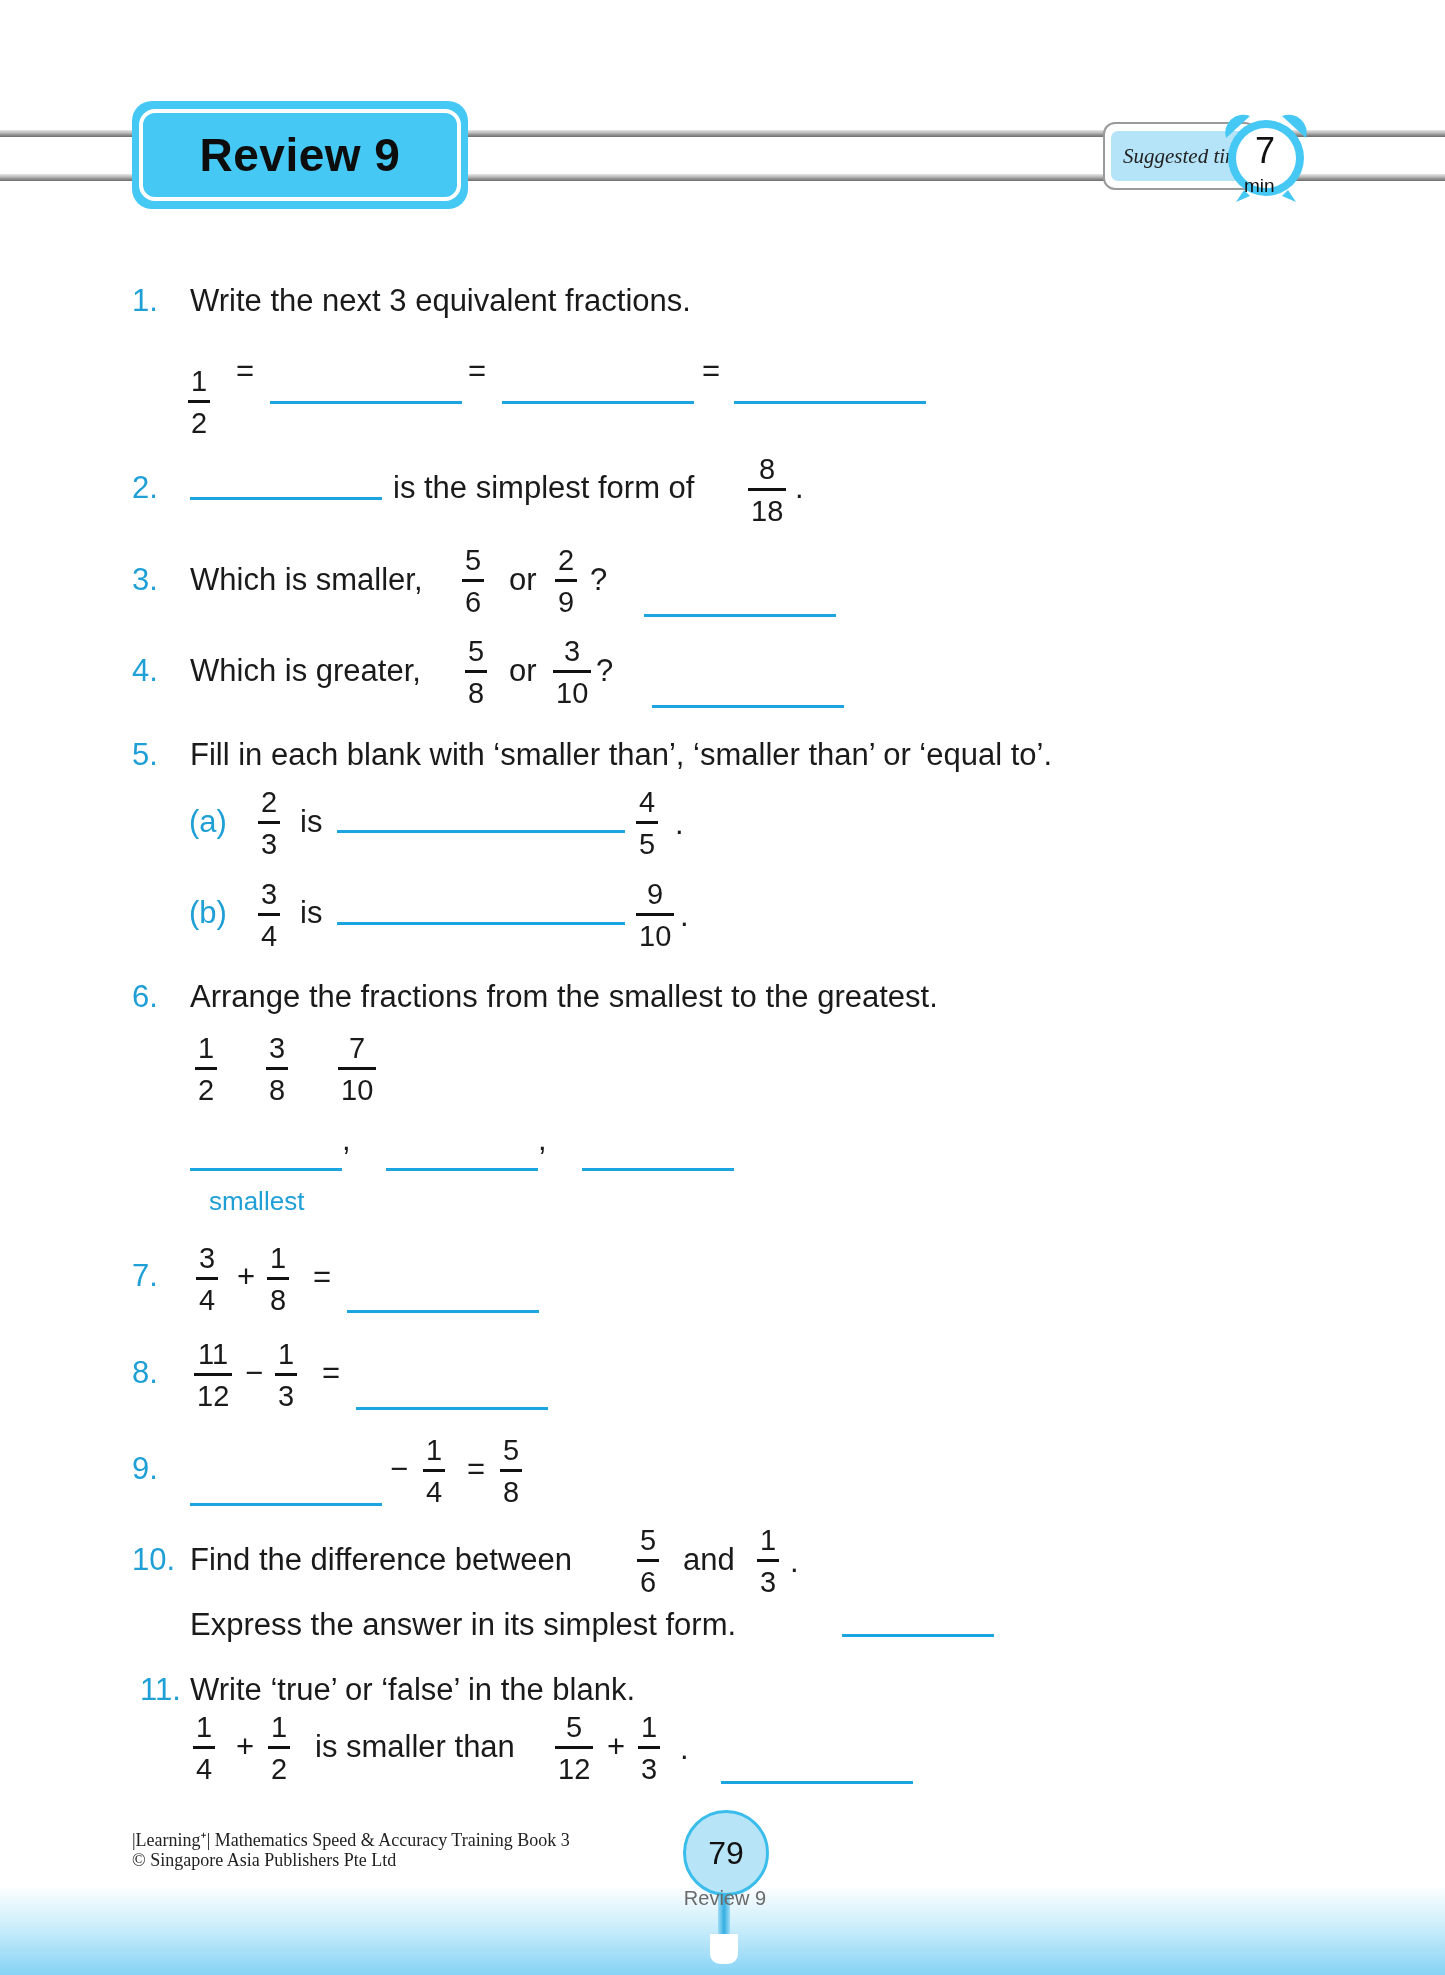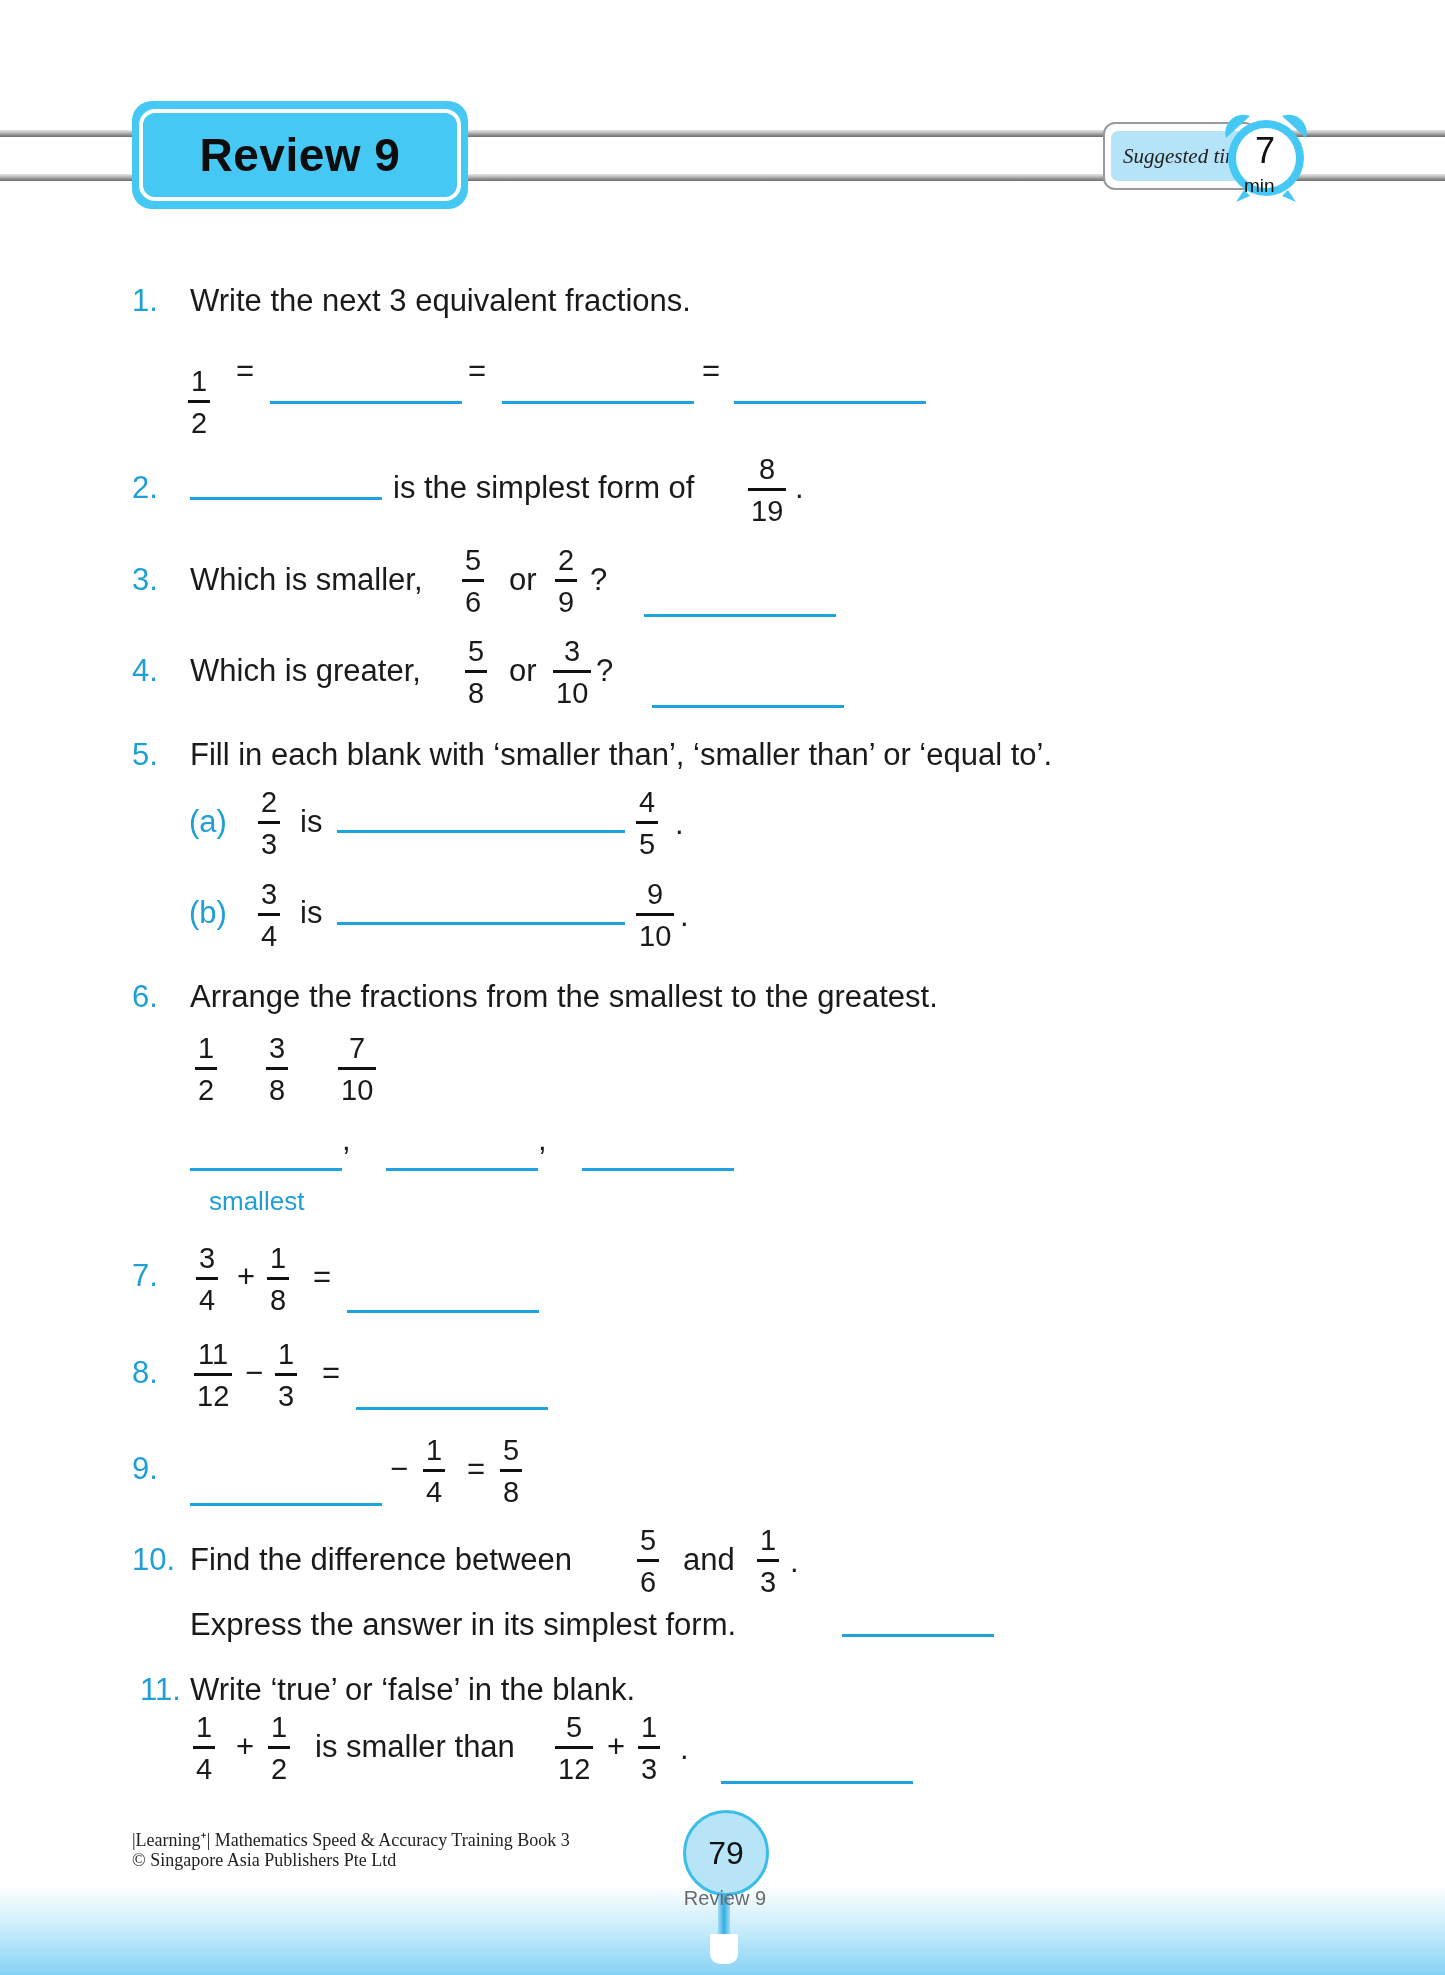--- a/index.html
+++ b/index.html
@@ -111,21 +111,21 @@
 <div class="blank" style="left:502px;top:401px;width:192px;"></div>
 <div class="txt" style="left:702px;top:353px;">=</div>
 <div class="blank" style="left:734px;top:401px;width:192px;"></div>
 
 <div class="qnum" style="left:132px;top:470px;">2.</div>
 <div class="blank" style="left:190px;top:497px;width:192px;"></div>
 <div class="txt" style="left:393px;top:470px;">is the simplest form of</div>
 <div class="frac" style="left:748px;top:455px;">
   <span class="n">8</span>
   <span class="bar"></span>
-  <span class="d">19</span>
+  <span class="d">18</span>
 </div>
 <div class="txt" style="left:795px;top:470px;">.</div>
 
 <div class="qnum" style="left:132px;top:562px;">3.</div>
 <div class="txt" style="left:190px;top:562px;">Which is smaller,</div>
 <div class="frac" style="left:462px;top:546px;">
   <span class="n">5</span>
   <span class="bar"></span>
   <span class="d">6</span>
 </div>

